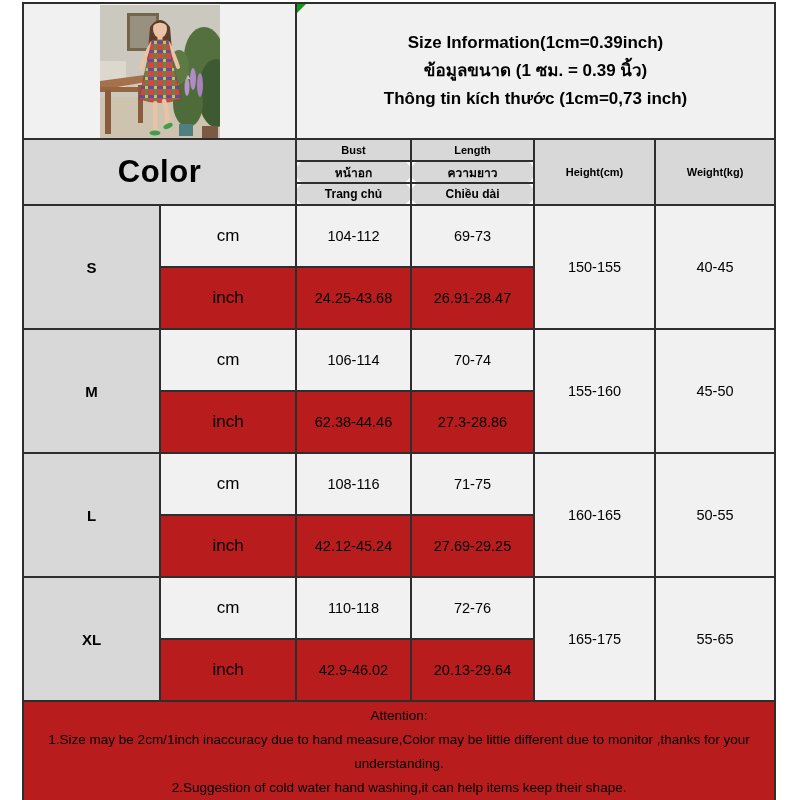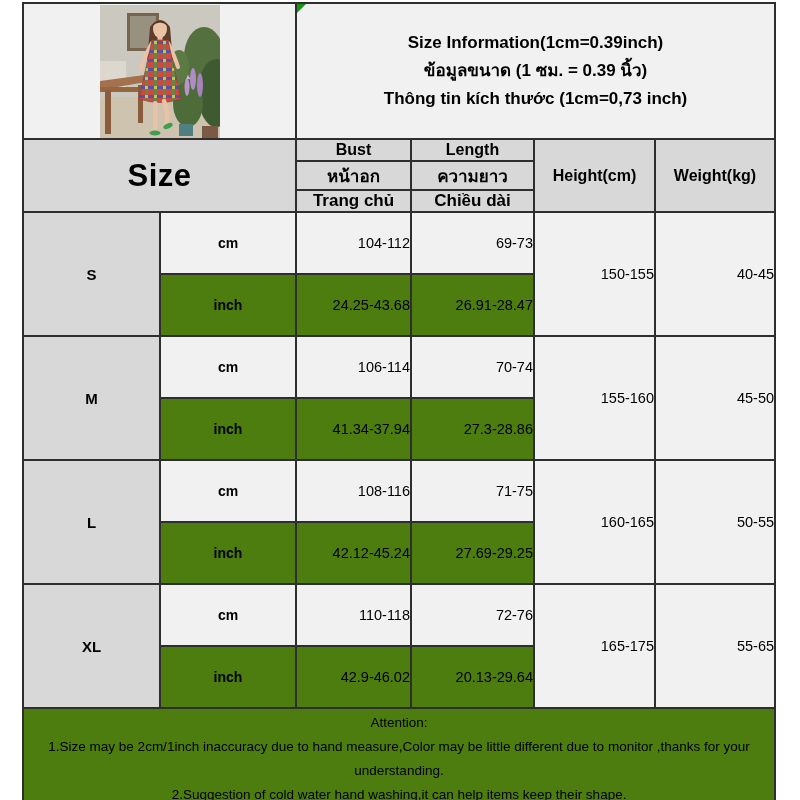--- a/index.html
+++ b/index.html
@@ -9,39 +9,39 @@
     position:relative;overflow:hidden;
   }
   .sheet{position:absolute;left:22px;top:2px;}
   table{border-collapse:collapse;table-layout:fixed;width:752px;}
   td{
     border:2px solid #2e2e2e;text-align:center;vertical-align:middle;
     padding:0;overflow:hidden;
   }
   .bg-head{background:#d8d8d8;}
   .bg-light{background:#f1f1f1;}
-  .bg-white{background:#4d7c0f;}
+  .bg-white{background:#b91c1c;}
   .r-photo td{height:134px;}
   .r-head td{height:20px;}
   .r-data td{height:60px;}
   .r-att td{height:92px;}
   .photo-cell{position:relative;}
   .title-cell{
     position:relative;font-size:17px;font-weight:bold;line-height:28px;
   }
   .marker{
     position:absolute;top:0;left:0;width:0;height:0;
     border-top:9px solid #169616;border-right:9px solid transparent;
   }
   .size-title{font-size:31px;font-weight:bold;letter-spacing:0.5px;}
-  .h-label{font-size:16px;font-weight:bold;}
-  .sub-label{font-size:17px;font-weight:bold;}
+  .h-label{font-size:11px;font-weight:bold;}
+  .sub-label{font-size:12px;font-weight:bold;border-radius:10px;}
   .size-letter{font-size:15px;font-weight:bold;}
-  .unit{font-size:14px;font-weight:bold;}
-  .val{font-size:14.5px;font-weight:400;text-align:right;}
+  .unit{font-size:17px;font-weight:normal;}
+  .val{font-size:14.5px;font-weight:400;}
   .att-cell{font-size:13.5px;line-height:24px;padding:2px 2px;}
   .att-title{font-weight:400;}
   svg{display:block;margin:0 auto;}
 </style>
 </head>
 <body>
 
 <div class="sheet">
 <table>
   <colgroup>
@@ -113,21 +113,21 @@
     </td>
     <td colspan="4" class="bg-light title-cell">
       <span class="marker"></span>
       <div>Size Information(1cm=0.39inch)</div>
       <div>ข้อมูลขนาด (1 ซม. = 0.39 นิ้ว)</div>
       <div>Thông tin kích thước (1cm=0,73 inch)</div>
     </td>
   </tr>
 
   <tr class="r-head">
-    <td colspan="2" rowspan="3" class="bg-head size-title">Size</td>
+    <td colspan="2" rowspan="3" class="bg-head size-title">Color</td>
     <td class="bg-head h-label">Bust</td>
     <td class="bg-head h-label">Length</td>
     <td rowspan="3" class="bg-head h-label">Height(cm)</td>
     <td rowspan="3" class="bg-head h-label">Weight(kg)</td>
   </tr>
   <tr class="r-head">
     <td class="bg-head sub-label">หน้าอก</td>
     <td class="bg-head sub-label">ความยาว</td>
   </tr>
   <tr class="r-head">
@@ -152,21 +152,21 @@
   <tr class="r-data">
     <td rowspan="2" class="bg-head size-letter">M</td>
     <td class="bg-light unit">cm</td>
     <td class="bg-light val">106-114</td>
     <td class="bg-light val">70-74</td>
     <td rowspan="2" class="bg-light val">155-160</td>
     <td rowspan="2" class="bg-light val">45-50</td>
   </tr>
   <tr class="r-data">
     <td class="bg-white unit">inch</td>
-    <td class="bg-white val">41.34-37.94</td>
+    <td class="bg-white val">62.38-44.46</td>
     <td class="bg-white val">27.3-28.86</td>
   </tr>
 
   <tr class="r-data">
     <td rowspan="2" class="bg-head size-letter">L</td>
     <td class="bg-light unit">cm</td>
     <td class="bg-light val">108-116</td>
     <td class="bg-light val">71-75</td>
     <td rowspan="2" class="bg-light val">160-165</td>
     <td rowspan="2" class="bg-light val">50-55</td>

